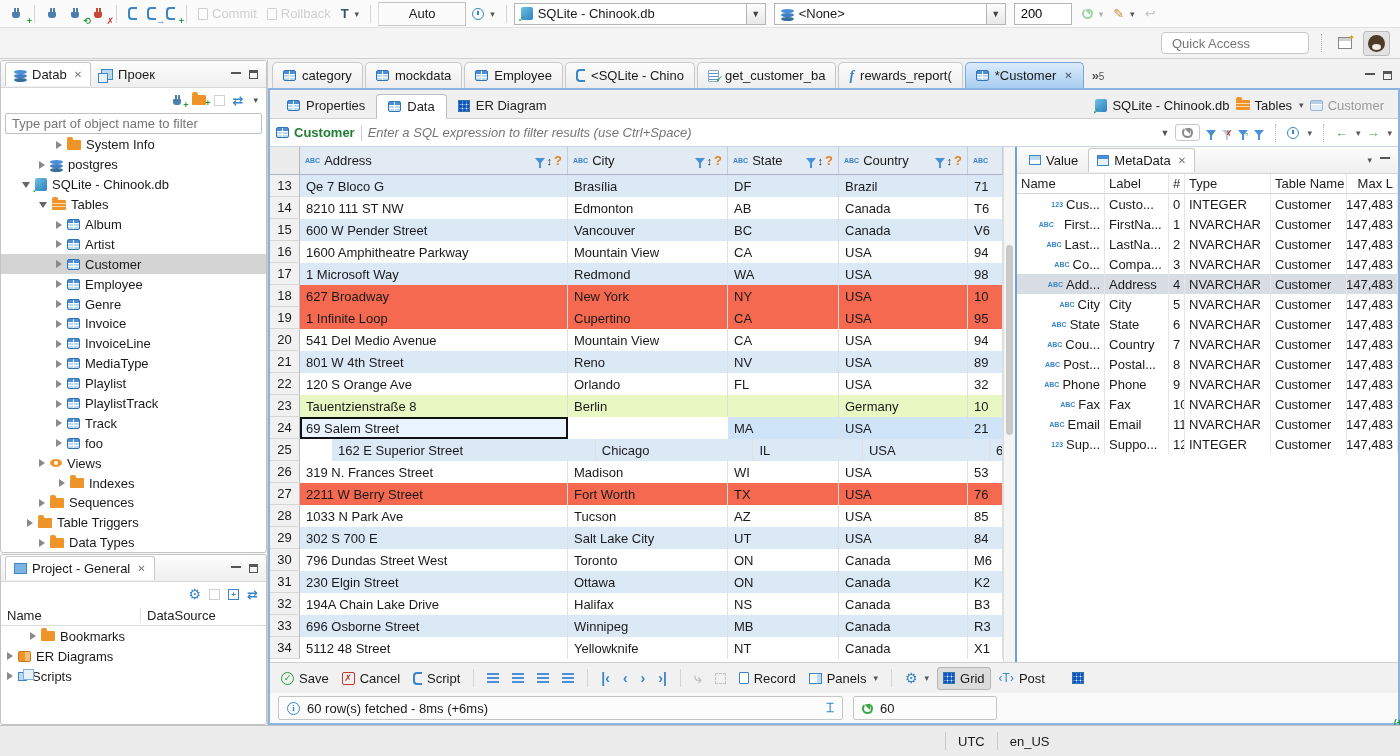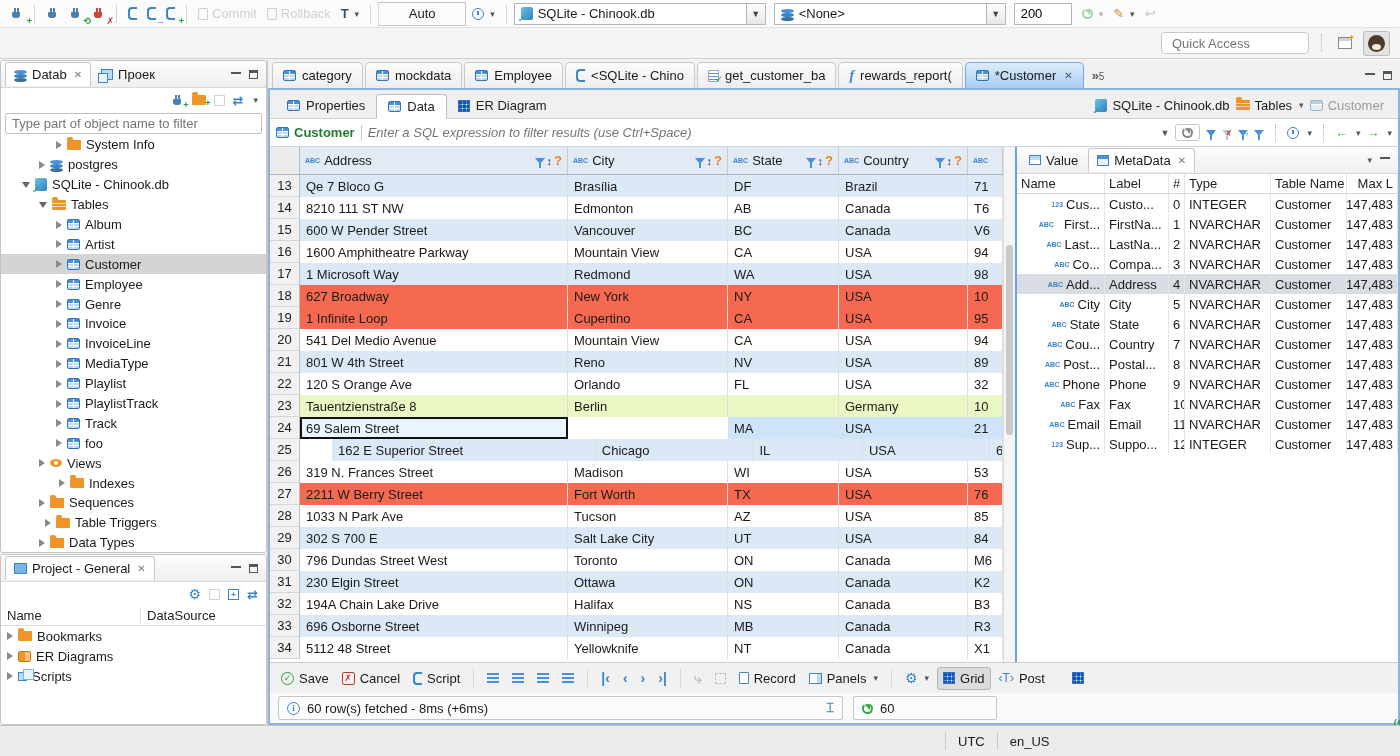--- a/index.html
+++ b/index.html
@@ -386,21 +386,21 @@
         <div class="tree-row" style="padding-left: 58px;">
           <span class="arr-r"></span>
           <span class="ic i-folder"></span>
           <span>Indexes</span>
         </div>
         <div class="tree-row" style="padding-left: 38px;">
           <span class="arr-r"></span>
           <span class="ic i-folder"></span>
           <span>Sequences</span>
         </div>
-        <div class="tree-row" style="padding-left: 44px;">
+        <div class="tree-row" style="padding-left: 26px;">
           <span class="arr-r"></span>
           <span class="ic i-folder"></span>
           <span>Table Triggers</span>
         </div>
         <div class="tree-row" style="padding-left: 38px;">
           <span class="arr-r"></span>
           <span class="ic i-folder"></span>
           <span>Data Types</span>
         </div>
       </div>
@@ -422,21 +422,21 @@
       <span class="ic i-gear">⚙</span>
       <span class="ic grayed" style="width:11px;height:11px;border:1.5px solid #999;"></span>
       <span class="ic" style="width:11px;height:11px;border:1.5px solid #3a86c8;color:#3a86c8;font-size:8px;font-weight:bold;display:flex;align-items:center;justify-content:center;">+</span>
       <span style="color:#3a86c8;font-weight:bold;">⇄</span>
     </div>
     <div class="projhead">
       <span class="c1">Name</span>
       <span class="c2">DataSource</span>
     </div>
     <div id="proj-tree">
-        <div class="tree-row" style="height: 20px; padding-left: 6px;">
+        <div class="tree-row" style="height: 20px;  margin-left: 29px;">
           <span class="arr-r"></span>
           <span class="ic i-folder"></span>
           <span>Bookmarks</span>
         </div>
         <div class="tree-row" style="height: 20px; padding-left: 6px;">
           <span class="arr-r"></span>
           <span class="ic i-erd"></span>
           <span>ER Diagrams</span>
         </div>
         <div class="tree-row" style="height: 20px; padding-left: 6px;">

